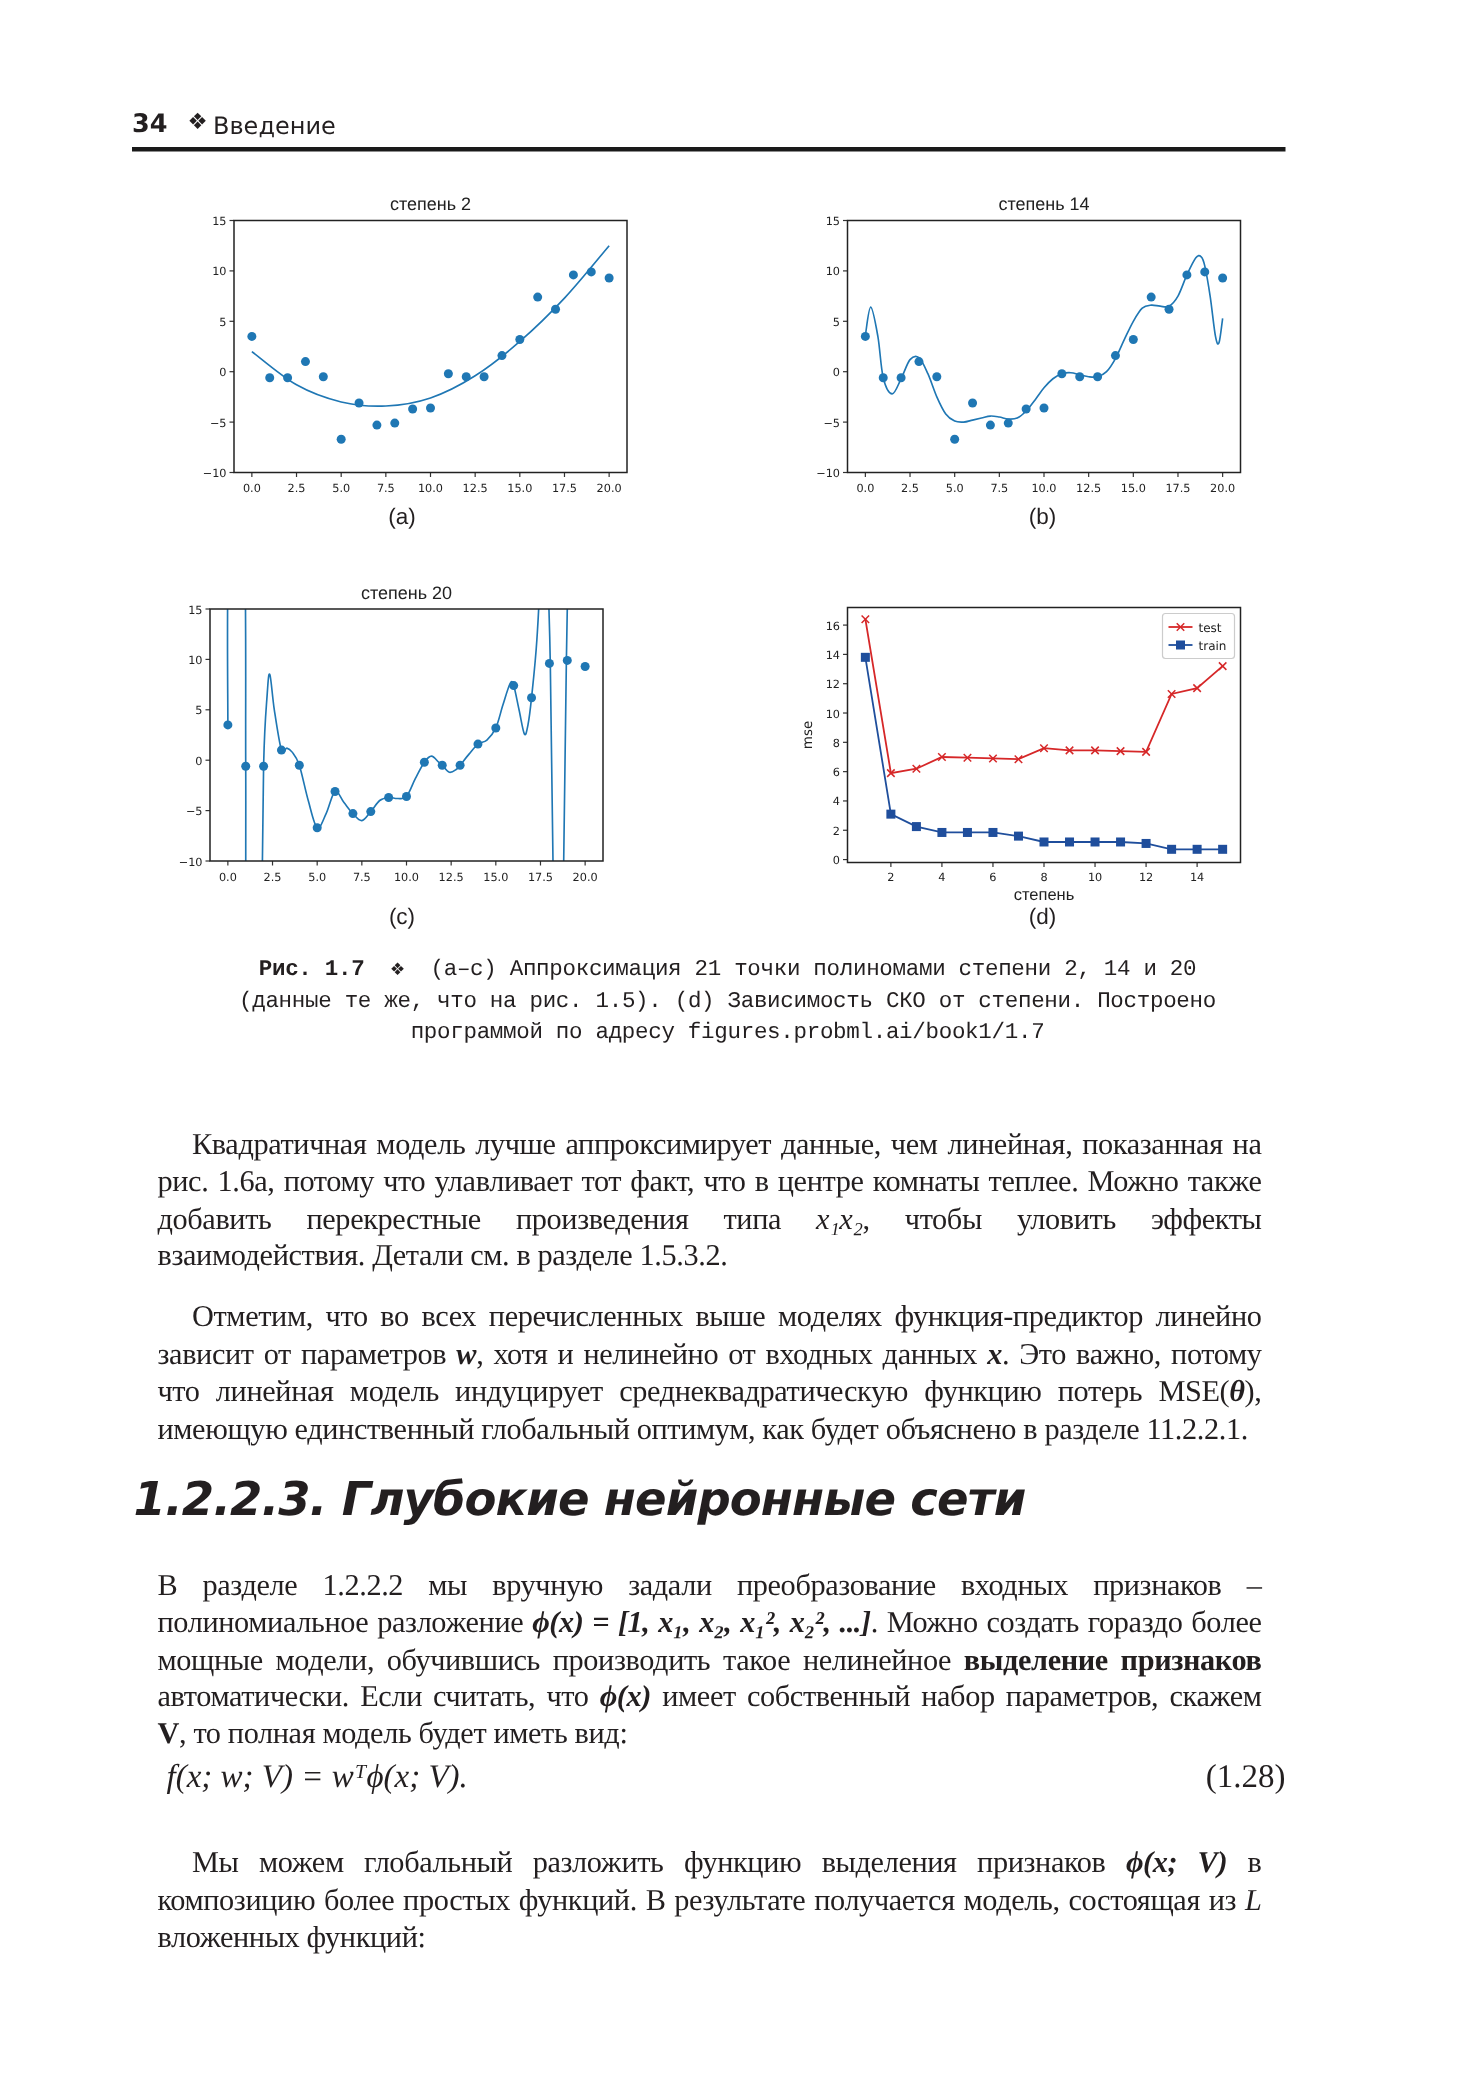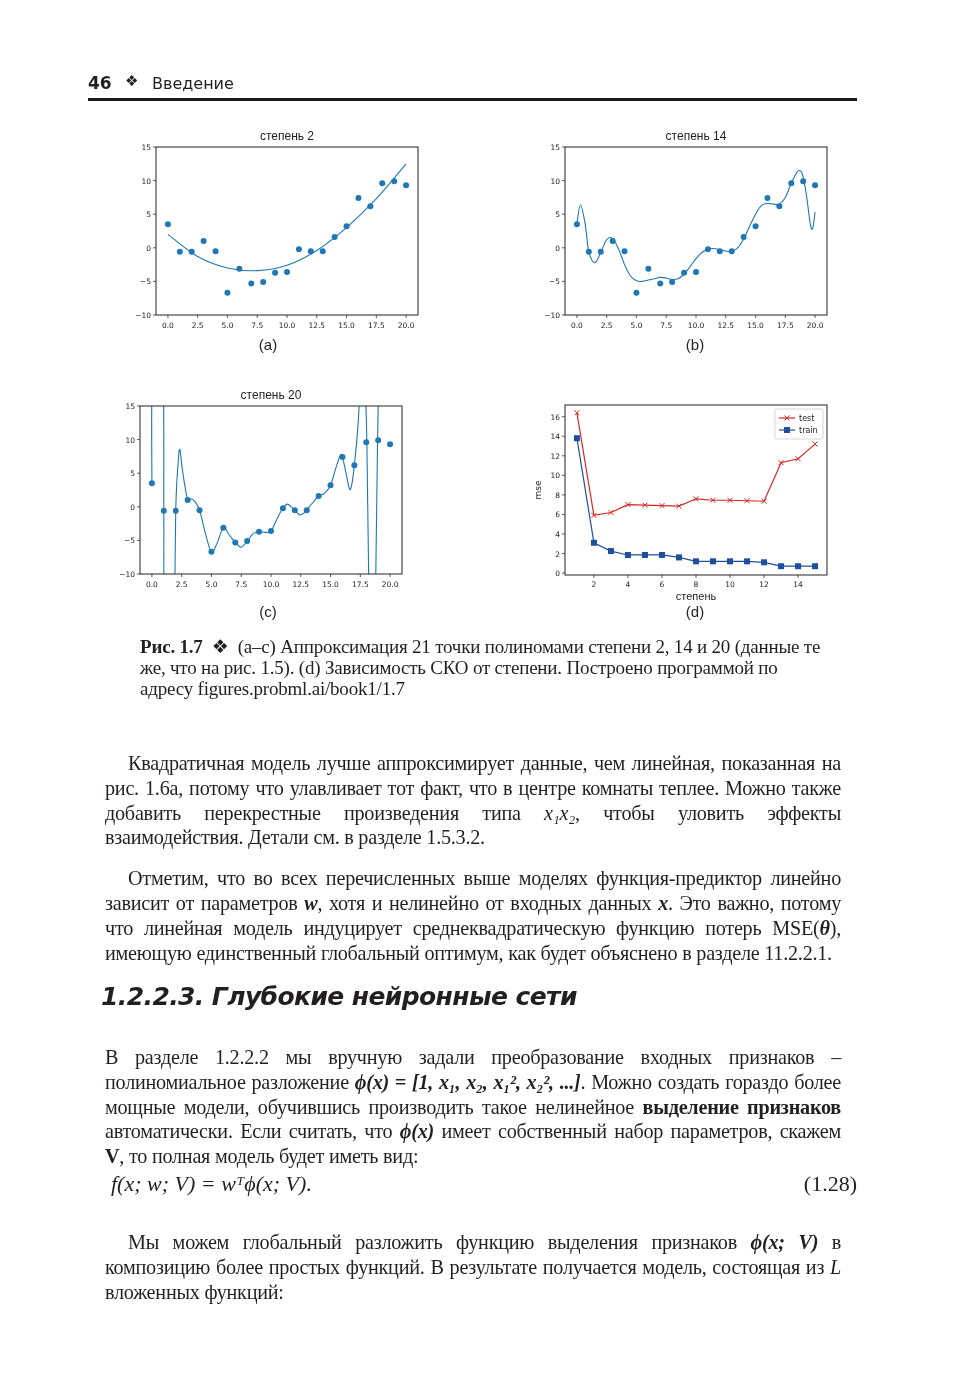--- a/index.html
+++ b/index.html
@@ -1,40 +1,40 @@
 <!DOCTYPE html>
 <html><head>
 <meta charset="utf-8">
 <style>
   html,body{margin:0;padding:0;background:#fff;}
   body{width:974px;height:1388px;position:relative;overflow:hidden;color:#231f20;}
   .hdr{position:absolute;left:88px;top:70px;width:769px;height:28px;border-bottom:3px solid #1a1a1a;font-family:"DejaVu Sans",sans-serif;font-size:17px;}
   .hdr .pg{font-weight:bold;position:absolute;left:0;top:3px;}
   .hdr .orn{position:absolute;left:37px;top:2px;font-size:15px;}
-  .hdr .sec{position:absolute;left:64px;top:4px;font-size:16px;}
+  .hdr .sec{position:absolute;left:54px;top:4px;font-size:16px;}
   .plot{position:absolute;}
   .plot svg{overflow:visible;}
   .sublbl{position:absolute;font-family:"Liberation Sans",sans-serif;font-size:15px;width:40px;text-align:center;}
-  .caption{position:absolute;left:140px;top:636px;width:690px;font-family:Liberation Serif, serif;font-size:19px;line-height:21px;text-align:left;letter-spacing:-0.2px;}
+  .caption{position:absolute;left:140px;top:636px;width:690px;font-family:Liberation Mono, monospace;font-size:15px;line-height:21px;text-align:center;letter-spacing:-0.2px;}
   .caption b{font-weight:bold;}
   .body{position:absolute;left:89px;width:768px;font-family:"Liberation Serif","DejaVu Serif",serif;font-size:20.2px;line-height:24.8px;text-align:justify;letter-spacing:-0.25px;}
   .body p{margin:16px;}
   .ind{text-indent:23px;}
-  .h3{position:absolute;left:89px;top:982px;font-family:"DejaVu Sans",sans-serif;font-style:italic;font-weight:bold;font-size:25px;letter-spacing:-0.6px;margin-left:12px;}
+  .h3{position:absolute;left:89px;top:982px;font-family:"DejaVu Sans",sans-serif;font-style:italic;font-weight:bold;font-size:31px;letter-spacing:-0.6px;}
   .eq{position:absolute;left:111px;top:1171px;width:746px;font-family:"Liberation Serif",serif;font-size:22px;}
   .eq .num{position:absolute;right:0;top:0;}
   .m{font-style:italic;}
   .mb{font-style:italic;font-weight:bold;}
   .rb{font-weight:bold;}
 </style>
 </head>
 <body>
 
 <div class="hdr">
-  <span class="pg">46</span>
+  <span class="pg">34</span>
   <span class="orn">❖</span>
   <span class="sec">Введение</span>
 </div>
 
 <div class="plot" id="plot0" style="left:116px;top:122px;"><svg width="320" height="230">
       <text x="171" y="18" text-anchor="middle" font-size="12" font-family="Liberation Sans, sans-serif" fill="#222">степень 2</text>
       <defs>
         <clipPath id="plot0-clip">
           <rect x="40" y="25" width="262" height="168"></rect>
         </clipPath>

